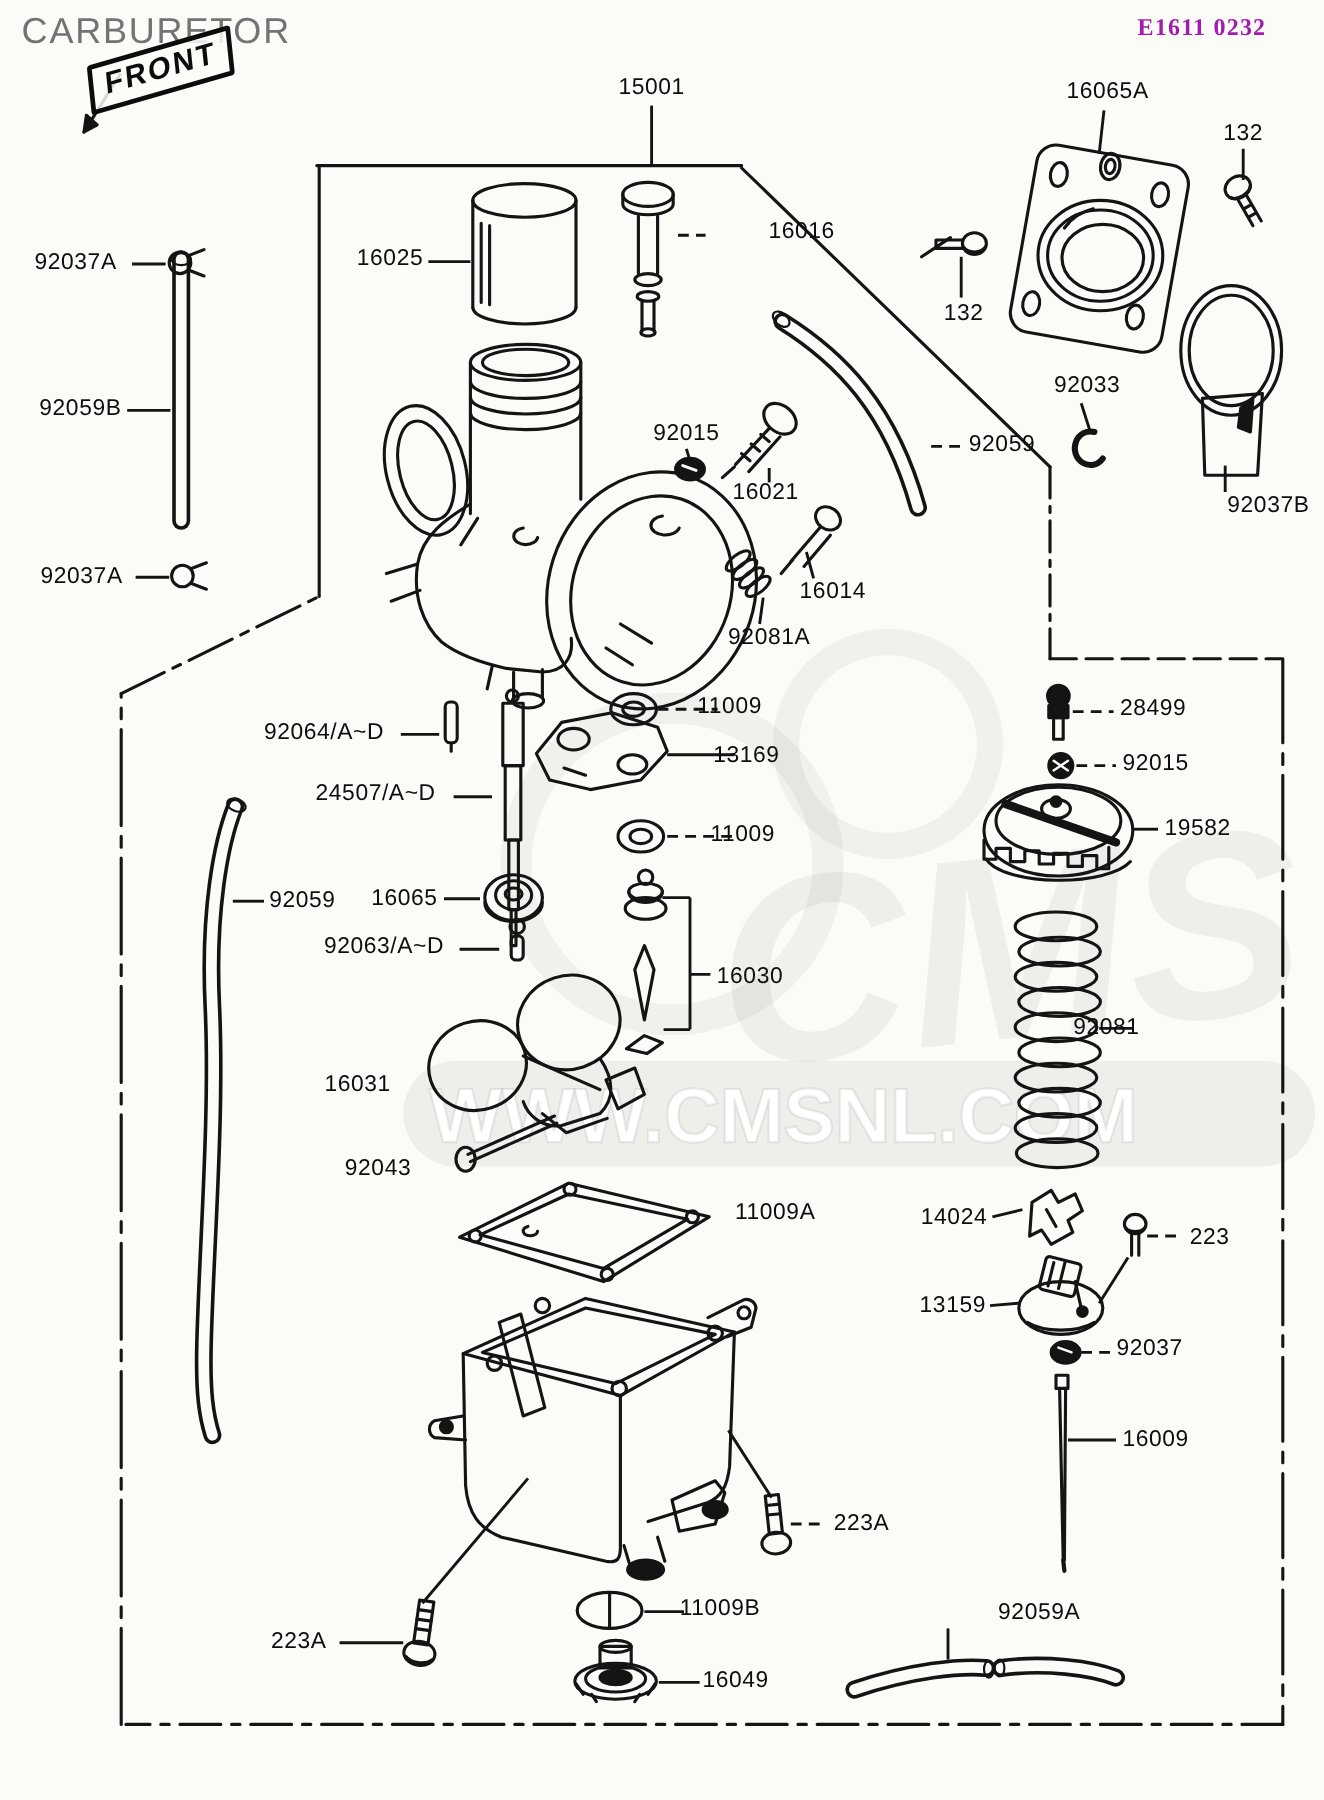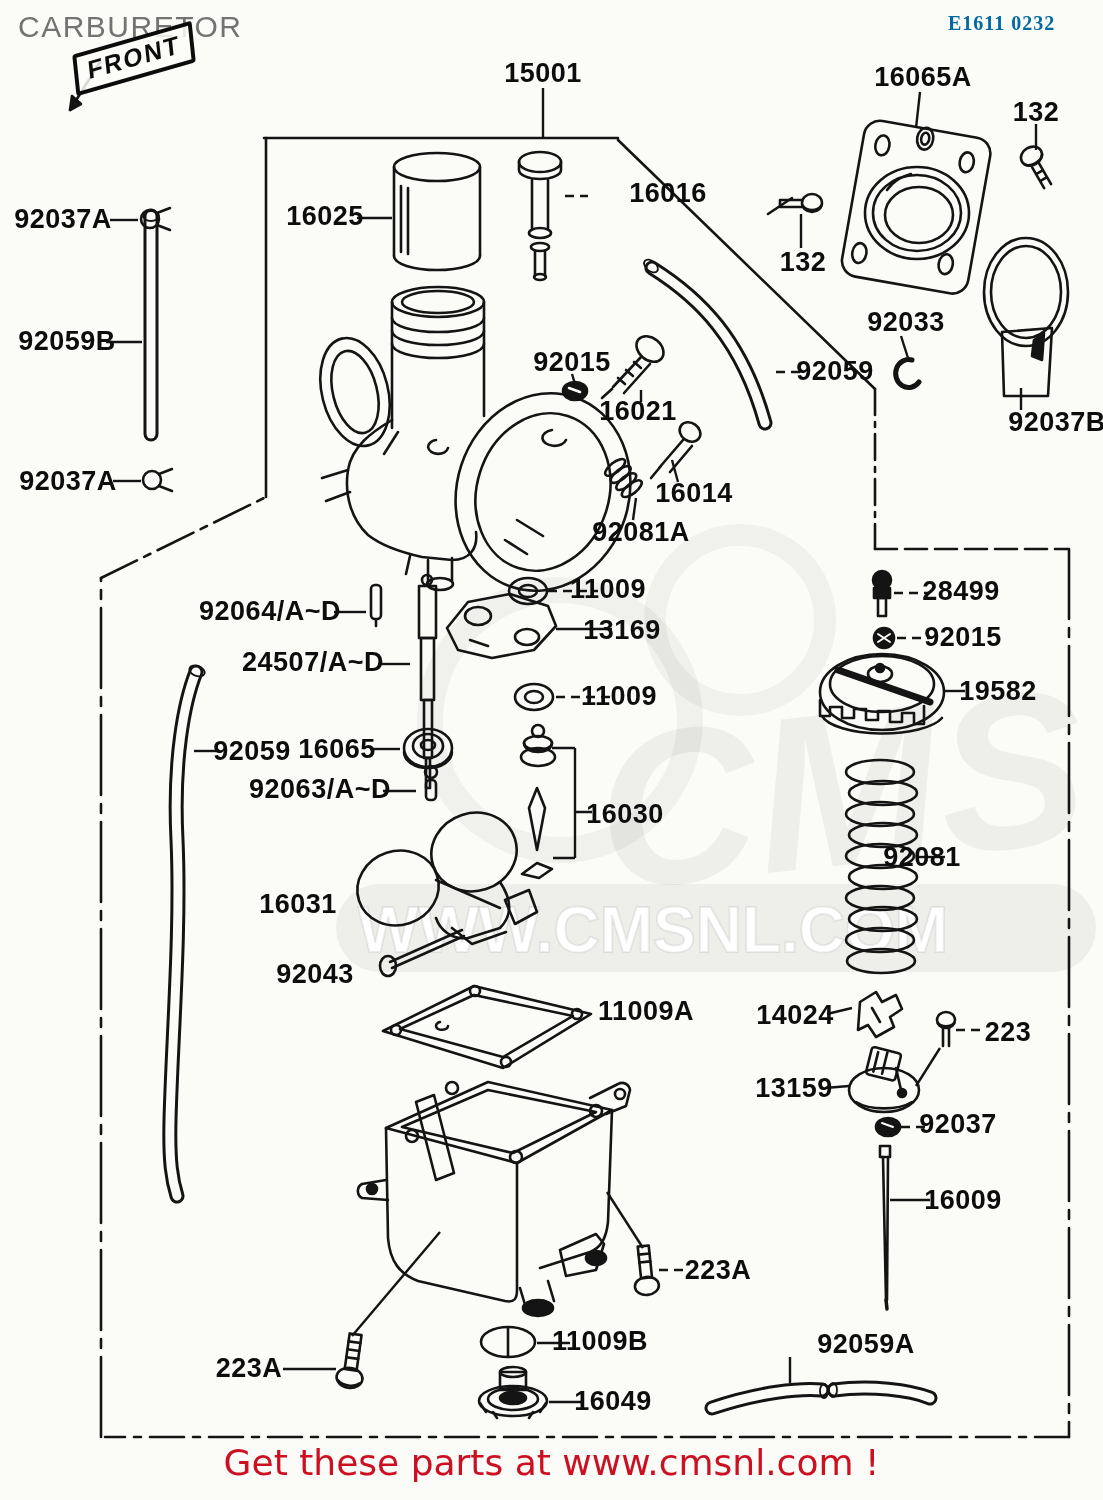--- a/index.html
+++ b/index.html
@@ -16,30 +16,30 @@
   .lead{stroke:#141414;stroke-width:2.4;fill:none;}
   .lead-dash{stroke-dasharray:9 6;}
   .wm{fill:rgba(0,0,0,0.05);}
   .wm-ring{stroke:rgba(0,0,0,0.045);fill:none;}
   #page-title{
     position:absolute;left:18px;top:10px;font-size:30px;color:#737373;
     letter-spacing:1.5px;white-space:nowrap;
   }
   #doc-code{
     position:absolute;left:948px;top:12px;font-family:"Liberation Serif",serif;
-    font-weight:bold;font-size:20px;color:#0369a1;letter-spacing:1px;white-space:nowrap;
+    font-weight:bold;font-size:20px;color:#a21caf;letter-spacing:1px;white-space:nowrap;
   }
   #front-stamp{
     position:absolute;left:72px;top:38px;transform:rotate(-16deg) skewX(-10deg);
     border:4px solid #0c0c0c;border-radius:3px;padding:1px 10px 3px 10px;
     font-weight:bold;font-size:25px;color:#0c0c0c;letter-spacing:2px;background:rgba(251,251,248,0.85);
   }
   .part-label{
     position:absolute;transform:translate(-50%,-50%);
-    font-weight:bold;font-size:27px;color:#0d0d0d;white-space:nowrap;letter-spacing:0.5px;
+    font-weight:normal;font-size:19px;color:#0d0d0d;white-space:nowrap;letter-spacing:0.5px;
   }
   #footer-promo{
     position:absolute;left:0;right:0;top:1442px;text-align:center;
     font-family:"DejaVu Sans",sans-serif;font-size:36px;color:#cc1022;white-space:nowrap;
   }
 </style>
 </head>
 <body>
 
 <div id="stage">
@@ -454,14 +454,13 @@
       <div class="part-label" style="left: 794px; top: 1088px;">13159</div>
       <div class="part-label" style="left: 958px; top: 1124px;">92037</div>
       <div class="part-label" style="left: 963px; top: 1200px;">16009</div>
       <div class="part-label" style="left: 249px; top: 1368px;">223A</div>
       <div class="part-label" style="left: 718px; top: 1270px;">223A</div>
       <div class="part-label" style="left: 600px; top: 1341px;">11009B</div>
       <div class="part-label" style="left: 613px; top: 1401px;">16049</div>
       <div class="part-label" style="left: 866px; top: 1344px;">92059A</div>
     </div>
 
-  <div id="footer-promo">Get these parts at www.cmsnl.com !</div>
 </div>
 
 </body></html>

